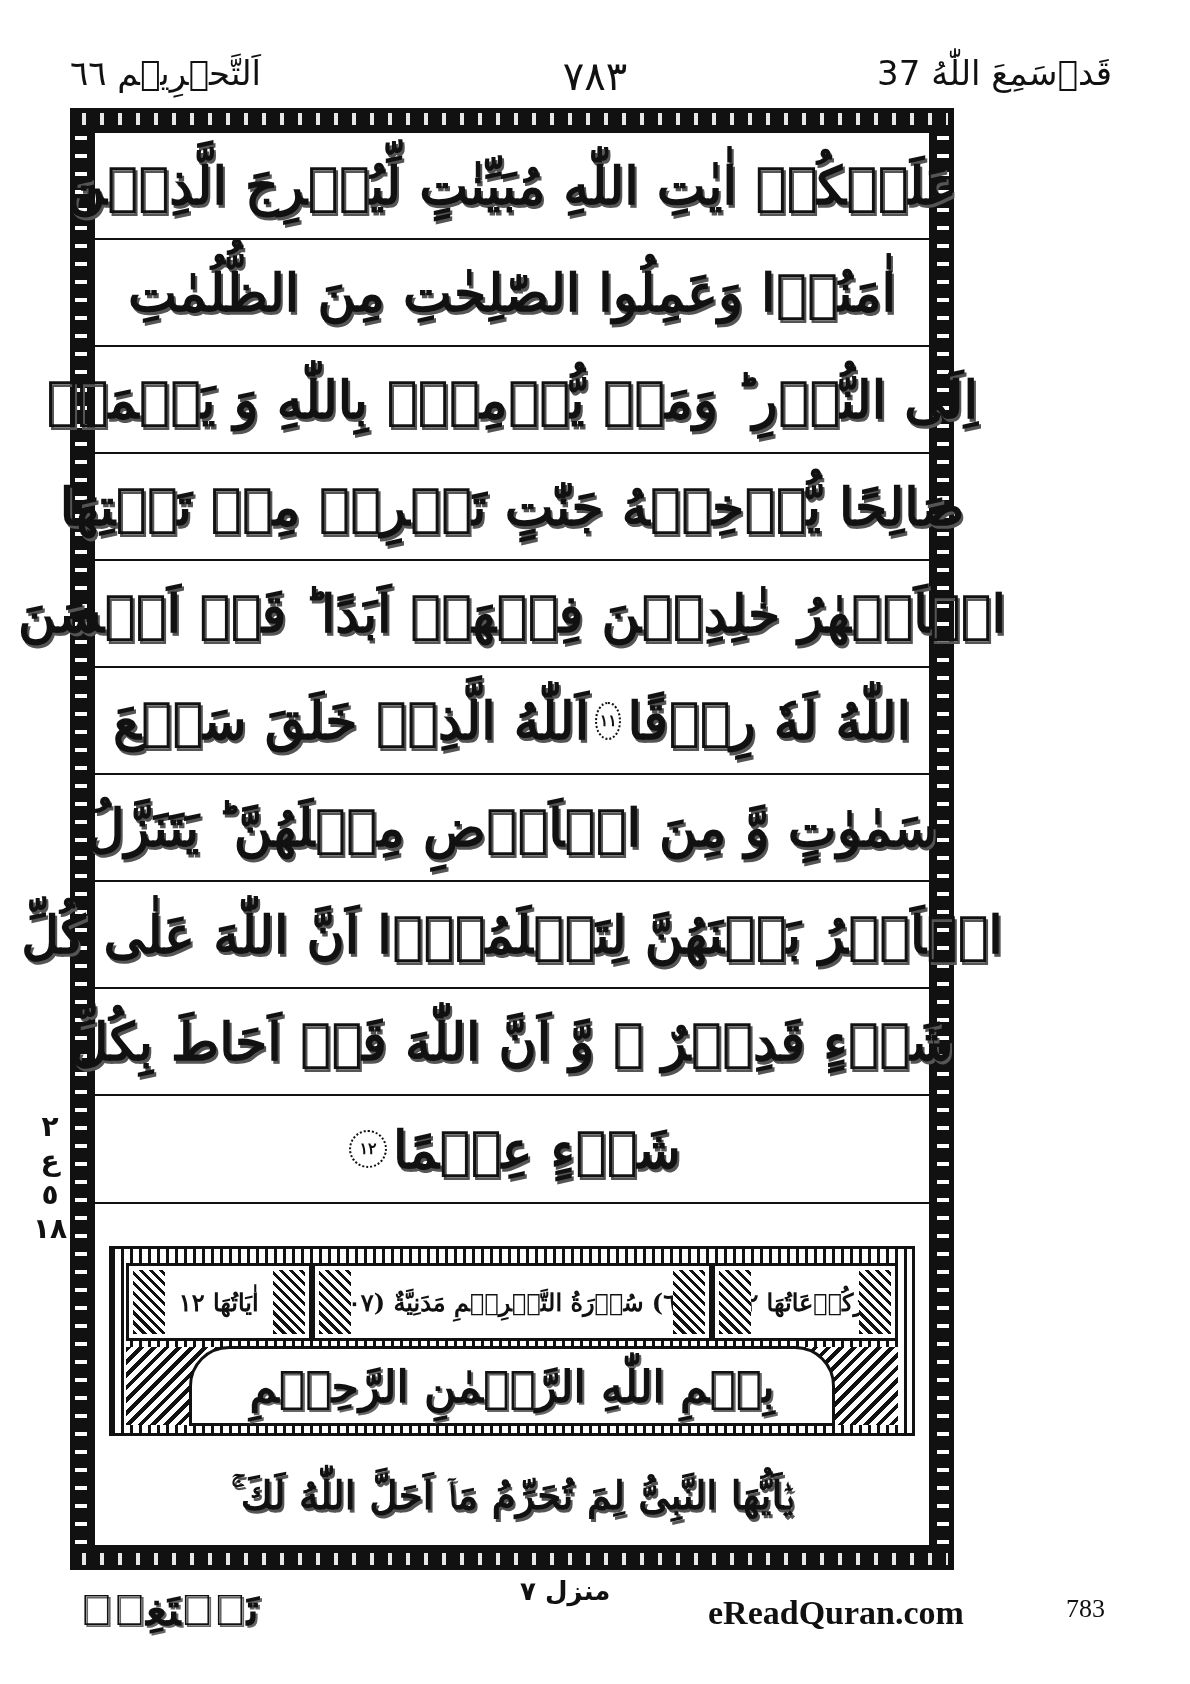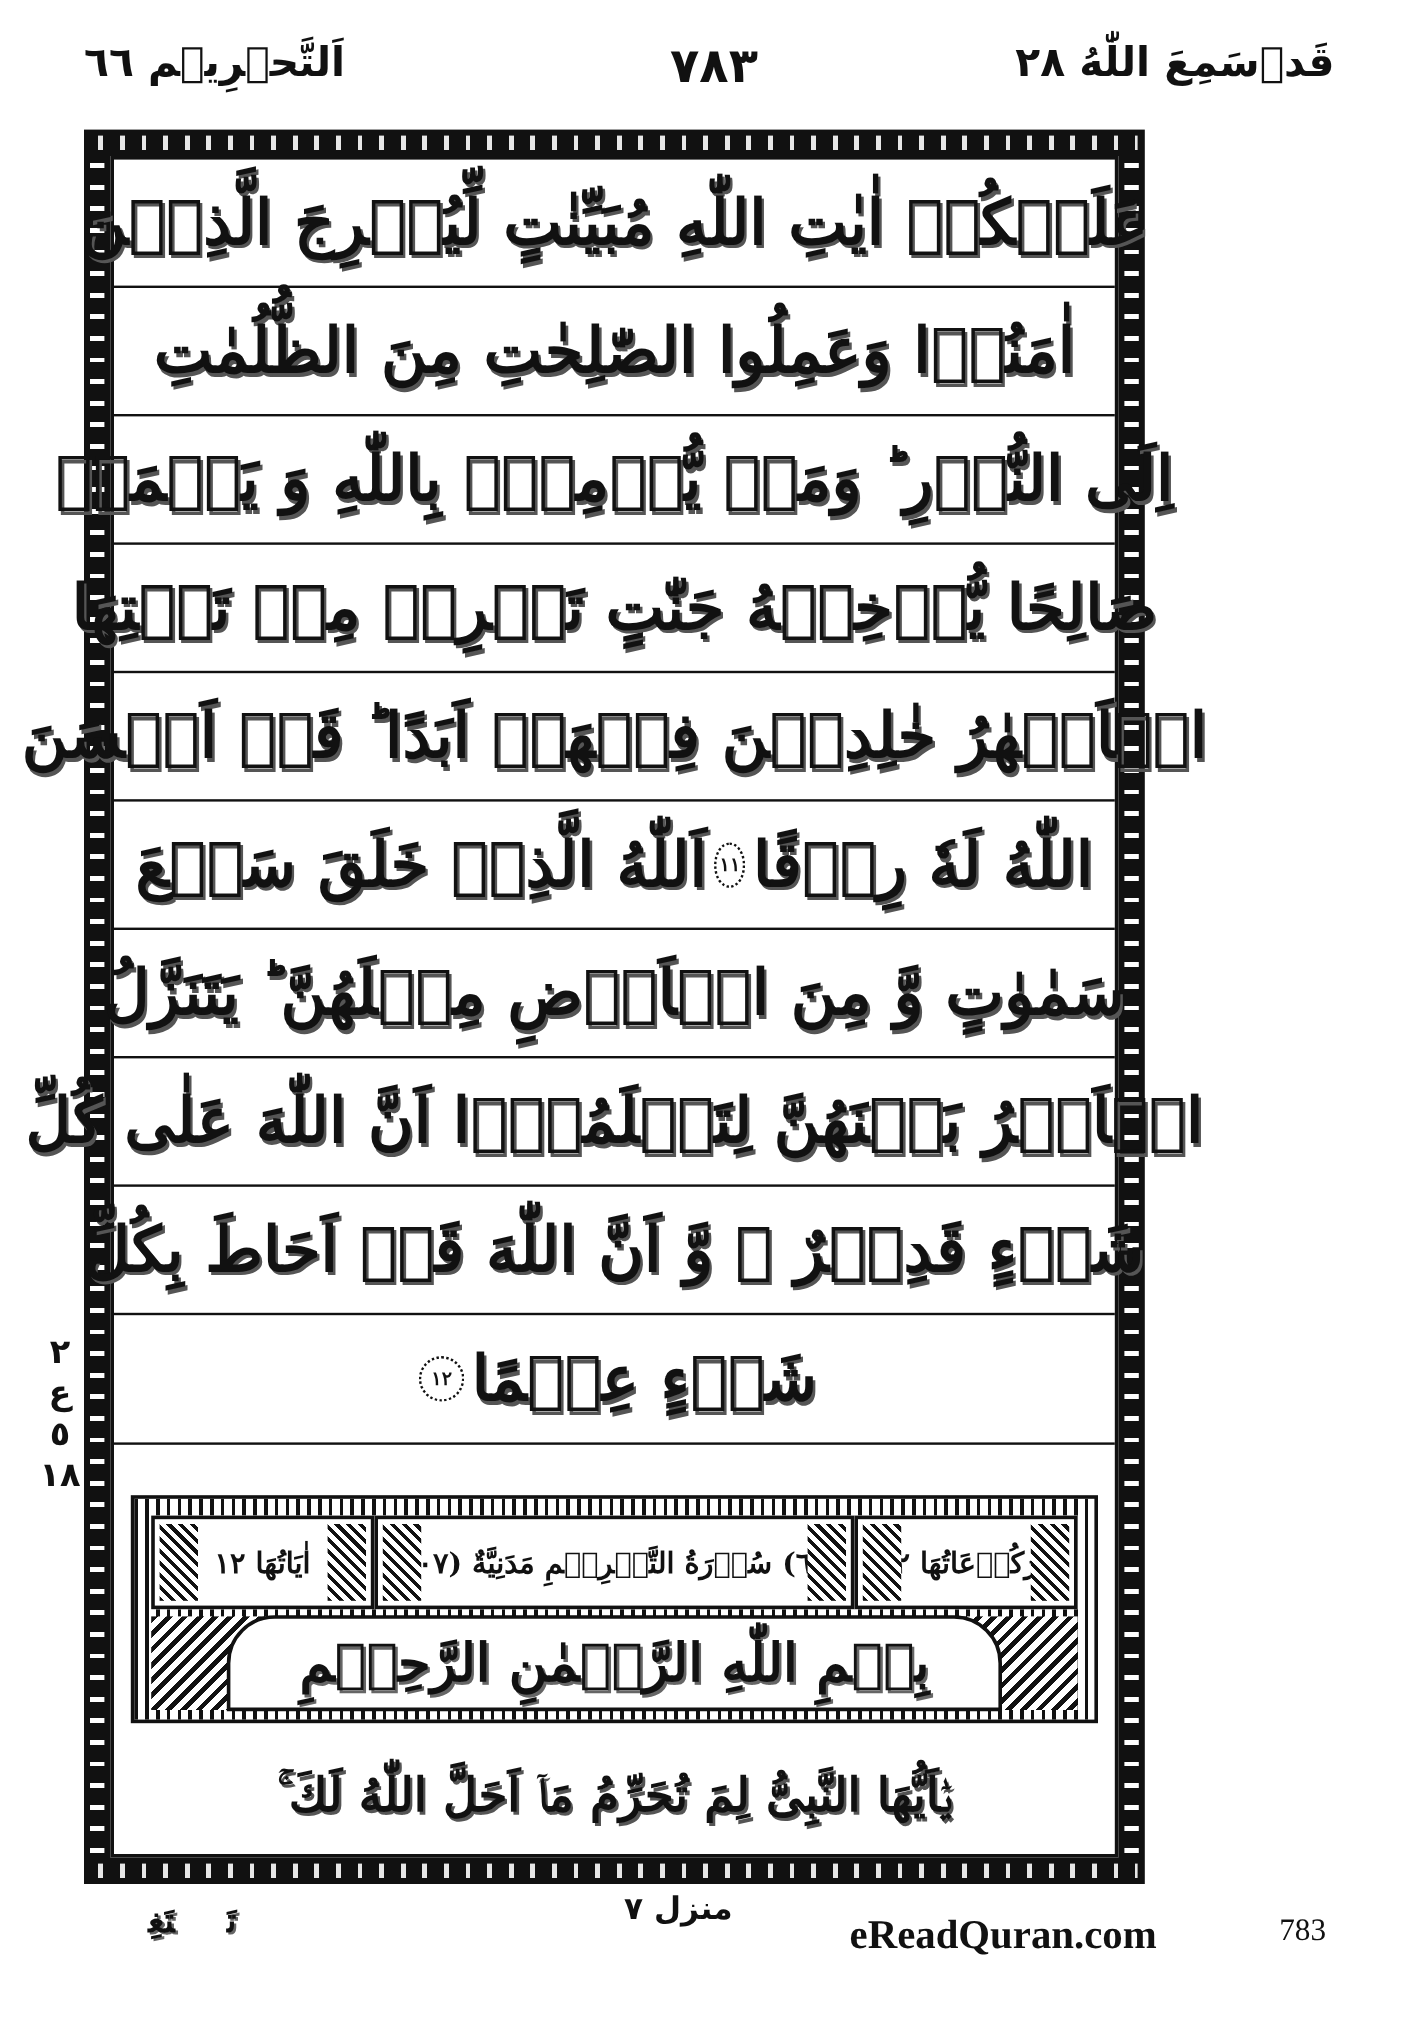--- a/index.html
+++ b/index.html
@@ -1,17 +1,17 @@
 <!DOCTYPE html>
 <html><head>
 <meta charset="utf-8">
 <style>
   html,body{margin:0;padding:0;background:#fff;}
   body{width:1190px;height:1684px;position:relative;overflow:hidden;font-family:"DejaVu Sans",sans-serif;color:#111;}
-  .top-left,.top-right,.top-center{position:absolute;top:32px;font-size:34px;font-weight:bold;direction:rtl;}
+  .top-left,.top-right,.top-center{position:absolute;top:53px;font-size:34px;font-weight:normal;direction:rtl;}
   .top-right{right:78px;}
   .top-left{left:70px;}
   .top-center{left:0;right:0;text-align:center;font-size:40px;}
   .frame{position:absolute;left:70px;top:108px;width:884px;height:1462px;background:#111;}
   .frame-inner{position:absolute;left:22px;top:22px;right:22px;bottom:22px;background:#fff;border:3px solid #111;box-sizing:border-box;}
   .orn-band{position:absolute;background:repeating-linear-gradient(90deg,#111 0 6px,#fff 6px 10px,#111 10px 18px);opacity:.9;}
   .orn-top{left:6px;right:6px;top:5px;height:12px;}
   .orn-bottom{left:6px;right:6px;bottom:5px;height:12px;}
   .orn-left{position:absolute;left:5px;top:22px;bottom:22px;width:12px;background:repeating-linear-gradient(180deg,#111 0 6px,#fff 6px 10px,#111 10px 18px);}
   .orn-right{position:absolute;right:5px;top:22px;bottom:22px;width:12px;background:repeating-linear-gradient(180deg,#111 0 6px,#fff 6px 10px,#111 10px 18px);}
@@ -20,29 +20,29 @@
   .header-box{position:absolute;left:14px;right:14px;top:1113px;height:190px;border:3px solid #111;box-sizing:border-box;background:repeating-linear-gradient(90deg,#111 0 3px,#fff 3px 9px);padding:12px;}
   .header-row{position:absolute;left:14px;right:14px;top:14px;height:78px;display:flex;gap:0;background:#fff;}
   .header-cell{flex:1;border:3px solid #111;display:flex;align-items:center;justify-content:center;direction:rtl;font-size:24px;font-weight:bold;font-family:"DejaVu Serif",serif;background:#fff;position:relative;}
   .header-cell.mid{flex:2.2;}
   .header-cell .knot{position:absolute;top:4px;bottom:4px;width:32px;background:repeating-linear-gradient(45deg,#111 0 3px,#fff 3px 7px);}
   .knot.l{left:4px}.knot.r{right:4px}
   .bismillah-row{position:absolute;left:14px;right:14px;top:98px;height:78px;background:repeating-linear-gradient(135deg,#111 0 4px,#fff 4px 9px);display:flex;align-items:center;justify-content:center;text-align:center;}
   .bismillah{background:#fff;border:3px solid #111;border-radius:40px 40px 0 0;height:74px;width:640px;display:flex;align-items:center;justify-content:center;direction:rtl;font-size:44px;font-weight:bold;font-family:"DejaVu Serif",serif;text-shadow:2px 2px 0 #666;}
   .last-line{position:absolute;left:0;right:0;top:1305px;height:115px;display:flex;align-items:center;justify-content:center;direction:rtl;font-family:"DejaVu Serif",serif;font-size:39px;font-weight:bold;text-shadow:2px 3px 0 #555;}
   .ruku-mark{position:absolute;left:30px;top:1110px;width:40px;text-align:center;font-size:28px;font-weight:bold;line-height:34px;direction:rtl;}
-  .footer-left{position:absolute;left:80px;top:1584px;font-size:28px;font-weight:bold;direction:rtl;font-family:Liberation Serif, serif;text-shadow:2px 2px 0 #666;}
+  .footer-left{position:absolute;left:80px;top:1584px;font-size:44px;font-weight:bold;direction:rtl;font-family:Liberation Sans, sans-serif;text-shadow:2px 2px 0 #666;}
   .footer-center{position:absolute;left:520px;top:1576px;font-size:26px;font-weight:bold;direction:rtl;}
   .footer-site{position:absolute;left:708px;top:1594px;font-family:Liberation Serif, serif;font-size:34px;font-weight:bold;}
   .footer-page{position:absolute;left:1066px;top:1594px;font-family:"Liberation Serif",serif;font-size:26px;}
 </style>
 </head>
 <body>
 
-<div class="top-right">قَدۡسَمِعَ اللّٰهُ ٢٨</div>
+<div class="top-right">قَدۡسَمِعَ اللّٰهُ 37</div>
 <div class="top-center">٧٨٣</div>
 <div class="top-left">اَلتَّحۡرِيۡم ٦٦</div>
 
 <div class="ruku-mark">
   <div>٢</div>
   <div>ع ٥</div>
   <div>١٨</div>
 </div>
 
 <div class="frame">

